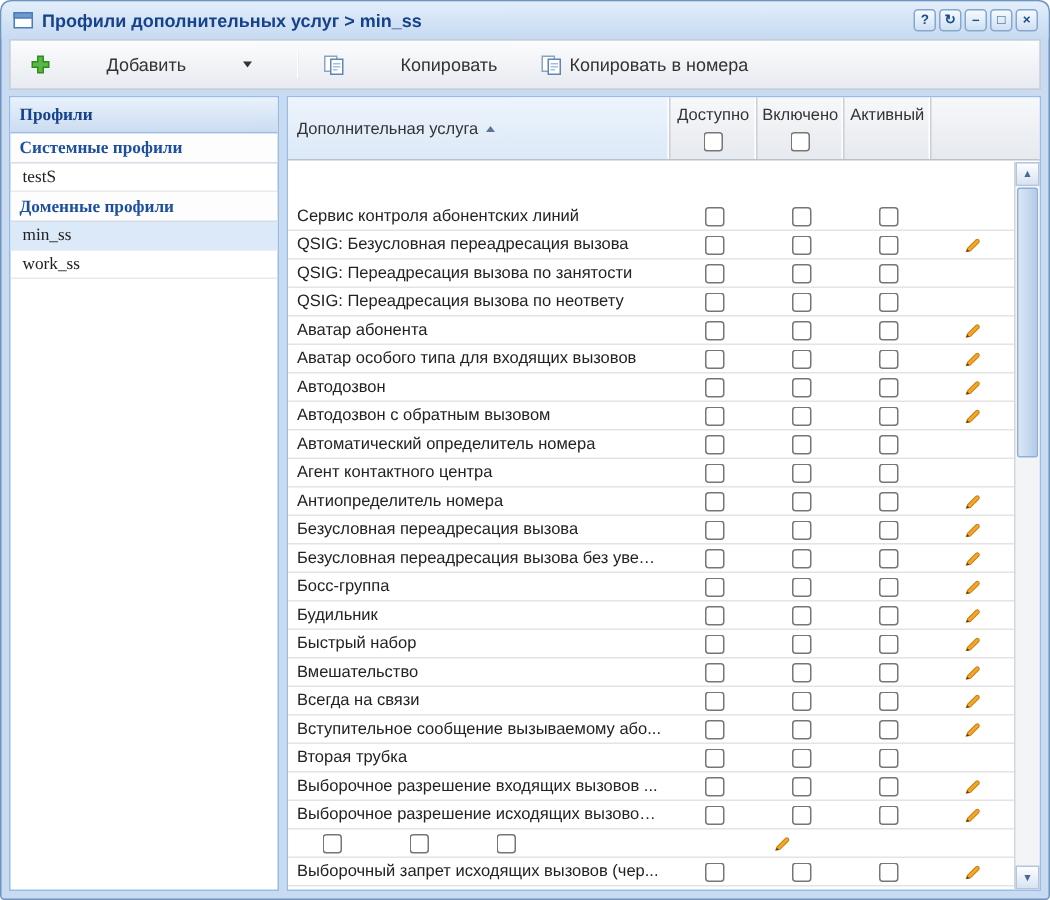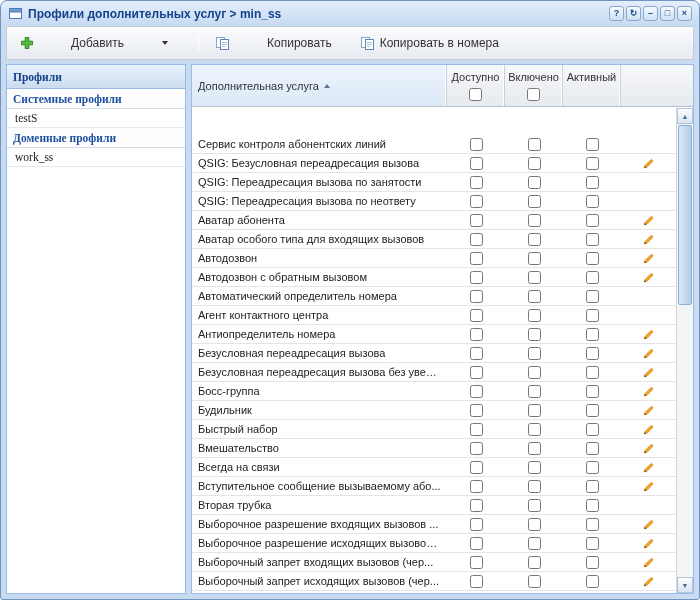--- a/index.html
+++ b/index.html
@@ -149,20 +149,21 @@
   <div class="group">
     <div class="group-header">Системные профили</div>
     <div>
   <div class="profile-item">testS</div>
 </div>
   </div>
 
   <div class="group">
     <div class="group-header">Доменные профили</div>
     <div>
+  <div class="profile-item selected">min_ss</div>
 
   <div class="profile-item">work_ss</div>
 </div>
   </div>
 </div>
       </div>
 
       <div class="grid-panel">
         <div class="grid-header">
           <div class="gh-cell gh-name">
@@ -640,21 +641,20 @@
       <span class="pencil">
         <svg width="13" height="13" viewBox="0 0 13 13">
                     <path d="M2.2 10.8 3 8.6 8.8 2.8a1.3 1.3 0 0 1 1.8 1.8L4.8 10.4 2.2 10.8z" fill="#f5a623" stroke="#c77d14" stroke-width="0.7"></path>
                     <path d="M2.2 10.8 4.3 10.5 2.9 9.1z" fill="#4a3b28"></path>
                   </svg>
       </span>
     </div>
   </div>
 
   <div class="grid-row">
-    <div class="cell-name">Выборочный запрет входящих вызовов (чер...</div>
     <div class="cell-check">
                 <input type="checkbox" style="">
               </div>
     <div class="cell-check">
                 <input type="checkbox" style="">
               </div>
     <div class="cell-check">
                 <input type="checkbox" style="">
               </div>
     <div class="cell-actions">

